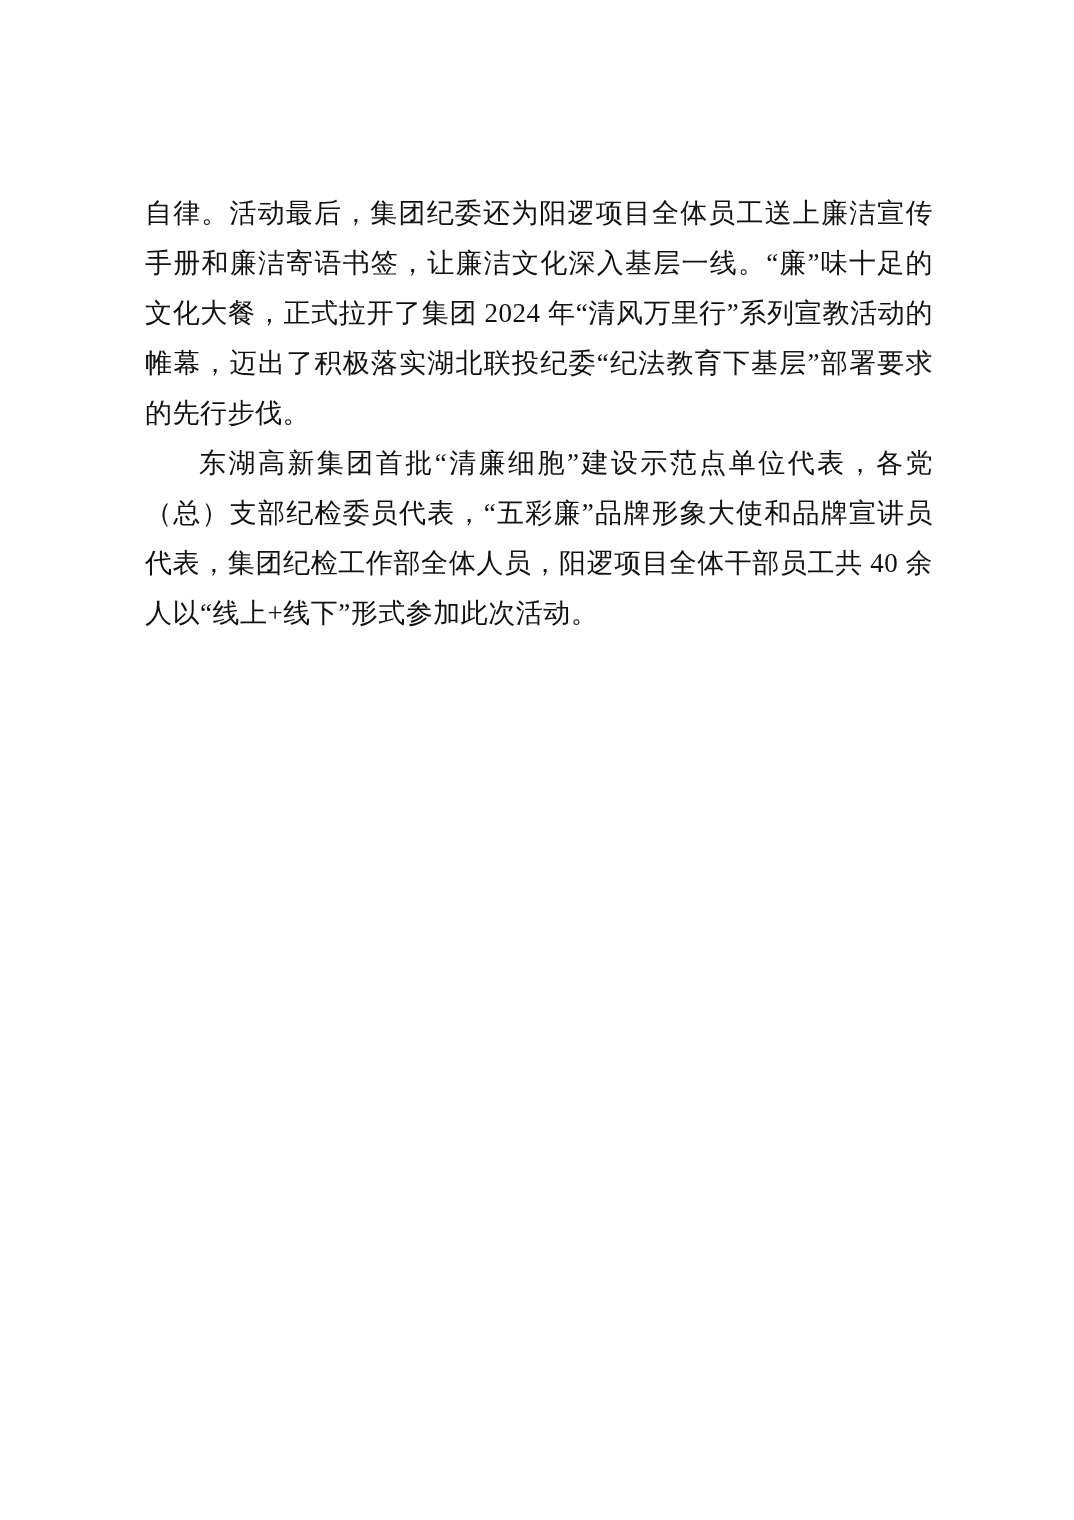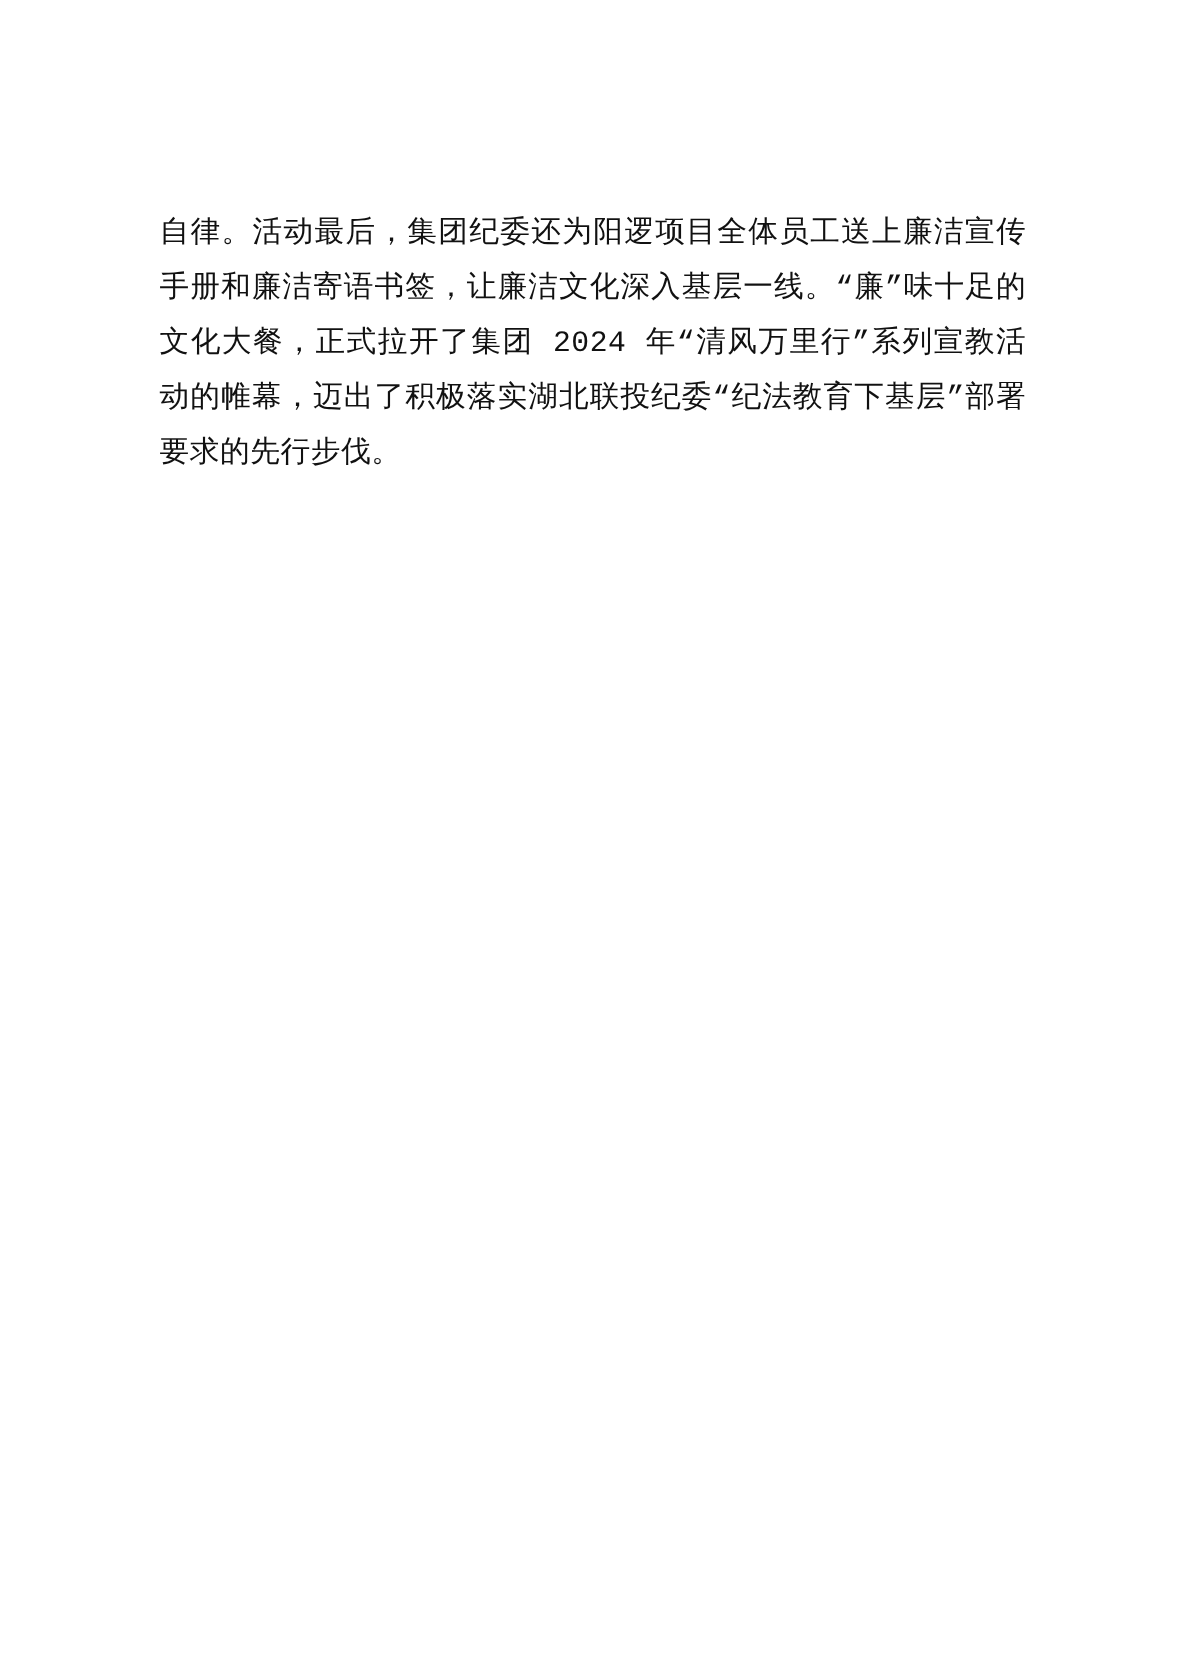--- a/index.html
+++ b/index.html
@@ -6,21 +6,21 @@
     margin: 0;
     padding: 0;
     background: #ffffff;
   }
   .page {
     position: relative;
     width: 1074px;
     height: 1192px;
     background: #ffffff;
     overflow: hidden;
-    font-family: Liberation Mono, monospace;
+    font-family: Liberation Serif, serif;
     color: #111111;
   }
   .doc-body {
     position: absolute;
     left: 145px;
     top: 188px;
     width: 788px;
     font-size: 27px;
     line-height: 50px;
     text-align: justify;
@@ -44,15 +44,16 @@
     color: #a16207;
     letter-spacing: 2px;
   }
 </style>
 </head>
 <body>
 
 <div class="page">
   <div class="doc-body">
     <p class="para">自律。活动最后，集团纪委还为阳逻项目全体员工送上廉洁宣传手册和廉洁寄语书签，让廉洁文化深入基层一线。“廉”味十足的文化大餐，正式拉开了集团 2024 年“清风万里行”系列宣教活动的帷幕，迈出了积极落实湖北联投纪委“纪法教育下基层”部署要求的先行步伐。</p>
+    <p class="para indent">东湖高新集团首批“清廉细胞”建设示范点单位代表，各党（总）支部纪检委员代表，“五彩廉”品牌形象大使和品牌宣讲员代表，集团纪检工作部全体人员，阳逻项目全体干部员工共 40 余人以“线上+线下”形式参加此次活动。</p>
   </div>
   <div class="page-footer">– 94 –</div>
 </div>
 
 </body></html>

